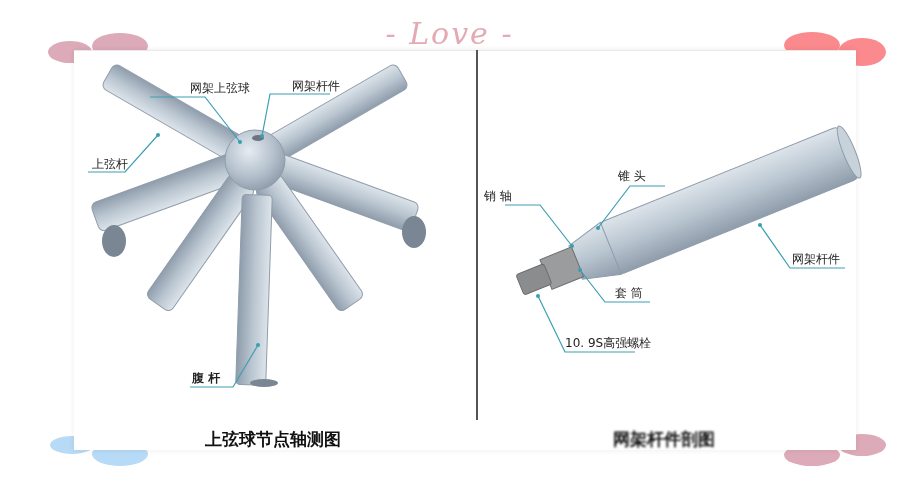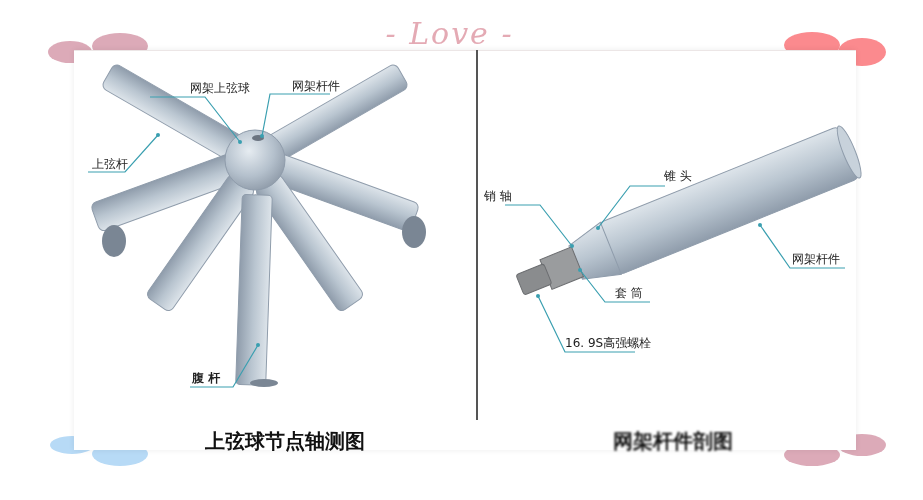--- a/index.html
+++ b/index.html
@@ -6,21 +6,21 @@
   body { width:923px; height:500px; position:relative; overflow:hidden; background:#ffffff;
          font-family: "DejaVu Sans", sans-serif; }
   .abs { position:absolute; }
   .title-love { left:0; width:899px; top:16px; text-align:center; color:#e4aab4;
      font-family:"DejaVu Serif", serif; font-style:italic; font-size:30px; letter-spacing:2px; }
   .frame { left:74px; top:50px; width:782px; height:400px; background:#fff;
      box-shadow: 0 0 6px rgba(0,0,0,0.08); }
   .topline { left:74px; top:50px; width:782px; height:1px; background:#ece6e6; }
   .divider { left:476px; top:50px; width:2px; height:370px; background:#555; }
   .lbl { font-size:12px; color:#222; white-space:nowrap; }
-  .caption { font-size:20px; color:#111; font-weight:bold; white-space:nowrap; }
+  .caption { font-size:17px; color:#111; font-weight:bold; white-space:nowrap; }
   svg { position:absolute; left:0; top:0; }
   .blurred { filter: blur(1.2px); }
 </style>
 </head>
 <body>
 
 <svg width="923" height="500">
   <g>
     <ellipse cx="70" cy="52" rx="22" ry="11" fill="#dcaab8"></ellipse>
     <ellipse cx="120" cy="46" rx="28" ry="13" fill="#dcaab8"></ellipse>
@@ -126,17 +126,17 @@
   <g fill="#3a9fb0">
     <circle cx="572" cy="246" r="2"></circle>
       <circle cx="598" cy="228" r="2"></circle>
     <circle cx="580" cy="270" r="2"></circle>
       <circle cx="538" cy="296" r="2"></circle>
       <circle cx="760" cy="225" r="2"></circle>
   </g>
 </svg>
 
 <div class="abs lbl" style="left:484px;top:188px;">销 轴</div>
-<div class="abs lbl" style="left:664px;top:168px;">锥 头</div>
+<div class="abs lbl" style="left:618px;top:168px;">锥 头</div>
 <div class="abs lbl" style="left:615px;top:285px;text-align:center;">套 筒</div>
-<div class="abs lbl" style="left:565px;top:335px;">16. 9S高强螺栓</div>
+<div class="abs lbl" style="left:565px;top:335px;">10. 9S高强螺栓</div>
 <div class="abs lbl" style="left:792px;top:251px;">网架杆件</div>
 <div class="abs caption blurred" style="left:613px;top:428px;">网架杆件剖图</div>
 
 </body></html>

